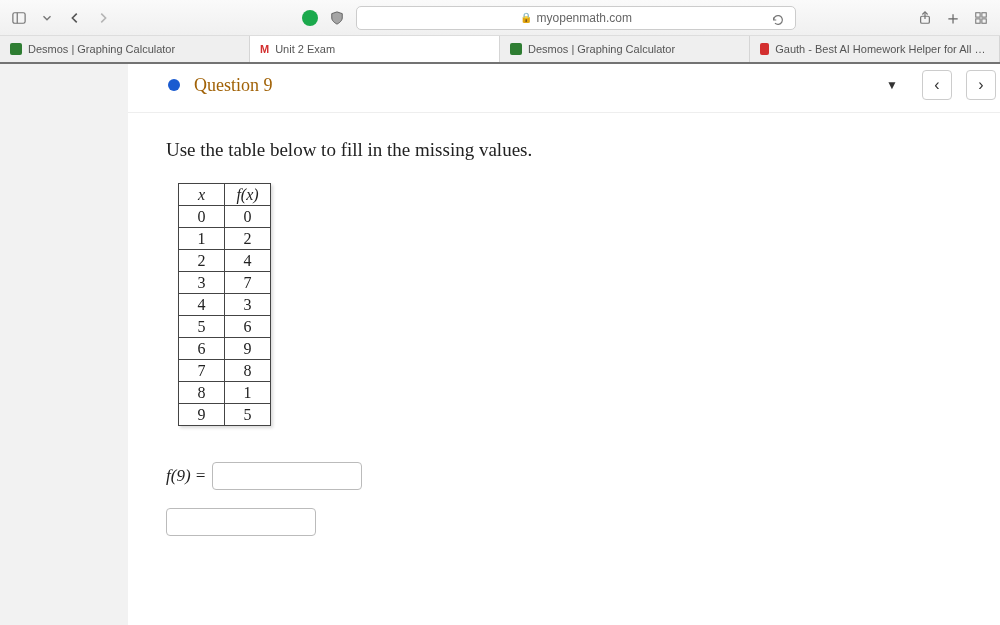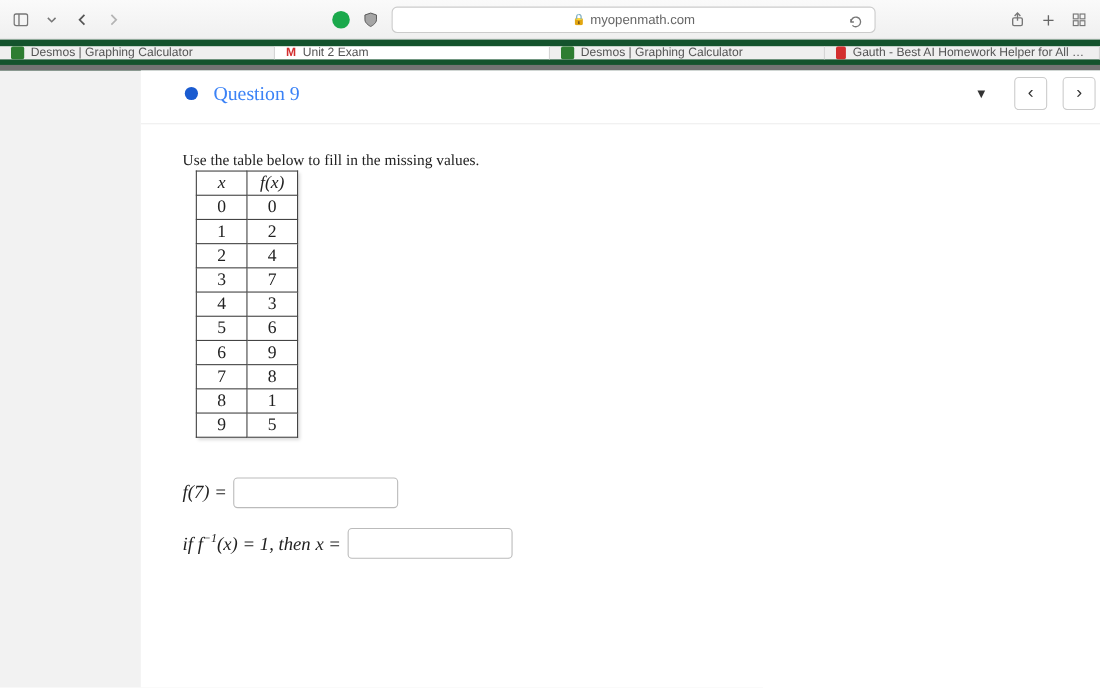--- a/index.html
+++ b/index.html
@@ -26,26 +26,25 @@
   .addr {
     flex:1; height:24px; background:#fff; border:1px solid #ccc; border-radius:5px;
     display:flex; align-items:center; justify-content:center; font-size:12px; color:#666;
     position:relative; max-width:480px; margin:0 auto;
   }
   .lock { margin-right:4px; font-size:10px; }
   .reload { position:absolute; right:8px; top:4px; }
   .circle { width:16px; height:16px; border-radius:50%; display:inline-block; }
   .tabstrip {
     height: 28px;
-    background: #14532d;
-    border-bottom: 5px solid #737373;
+    background: #6d28d9;
+    border-bottom: 2px solid #737373;
     display:flex;
     font-size:11px;
     color:#555;
-    align-items:center;
   }
   .tab {
     flex:1; display:flex; align-items:center; padding:0 10px; gap:6px;
     border-right:1px solid #d5d5d5; background:#efefef;
     white-space:nowrap; overflow:hidden; text-overflow:ellipsis;
   }
   .tab.active { background:#fff; }
   .favicon { width:12px; height:12px; border-radius:2px; }
   .page {
     background:#fff;
@@ -53,28 +52,28 @@
     height: calc(625px - 36px - 28px);
     overflow:auto;
     position:relative;
   }
   .qbar {
     display:flex; align-items:center; gap:14px;
     padding: 6px 4px 12px 40px;
     border-bottom: 1px solid #eee;
   }
   .dot { width:12px; height:12px; border-radius:50%; background:#1a5bd0; }
-  .qtitle { font-size:18px; font-weight:500; color:#3b82f6; font-family: Georgia, 'Times New Roman', serif; }
+  .qtitle { font-size:18px; font-weight:500; color:#a16207; font-family: Georgia, 'Times New Roman', serif; }
   .navbtn {
     width:30px; height:30px; border:1px solid #ccc; border-radius:4px; background:#fff;
     display:flex; align-items:center; justify-content:center; font-size:16px; color:#333;
   }
   .caret { font-size:12px; color:#333; margin-left:auto; margin-right:10px;}
   .content { padding: 26px 38px 40px 38px; font-family: Georgia, 'Times New Roman', serif; color:#222; }
-  .prompt { font-size:14px; }
+  .prompt { font-size:19px; margin-bottom:22px; }
   table.ft {
     border-collapse: collapse;
     margin-left: 12px;
     margin-bottom: 36px;
     font-size:16px;
     box-shadow: 2px 2px 3px rgba(0,0,0,0.15);
   }
   table.ft th, table.ft td {
     border:1px solid #444;
     width:46px; height:22px;
@@ -230,27 +229,24 @@
             <td>1</td>
           </tr>
           <tr>
             <td>9</td>
             <td>5</td>
           </tr>
         </tbody>
     </table>
 
     <div class="qline">
-      <span class="math">f(7) =</span>
+      <span class="math">f(9) =</span>
       <input class="ansbox" style="">
     </div>
 
 
 
     <div class="qline">
-      <span class="math">
-        <span>if f</span><span class="sup">−1</span><span>(x) = 1, then x =</span>
-      </span>
       <input class="ansbox w2" style="">
     </div>
 
   </div>
 </div>
 
 </body></html>

